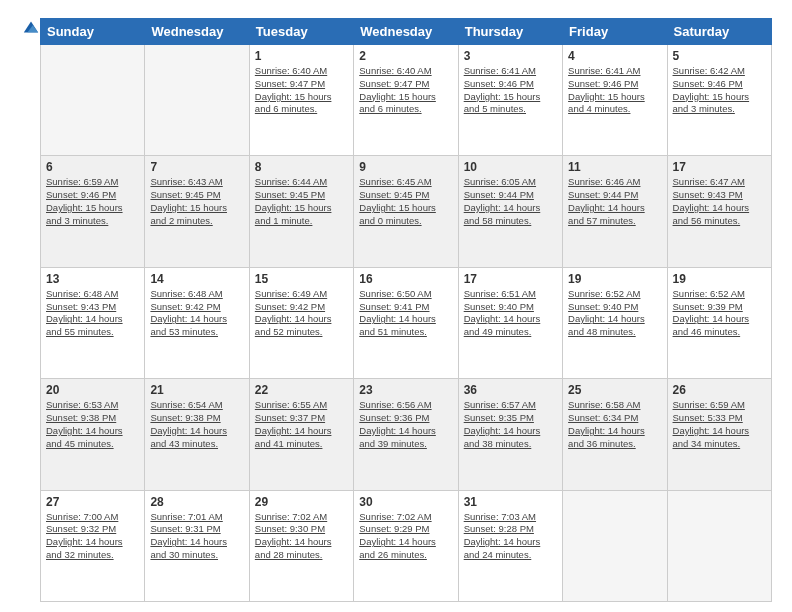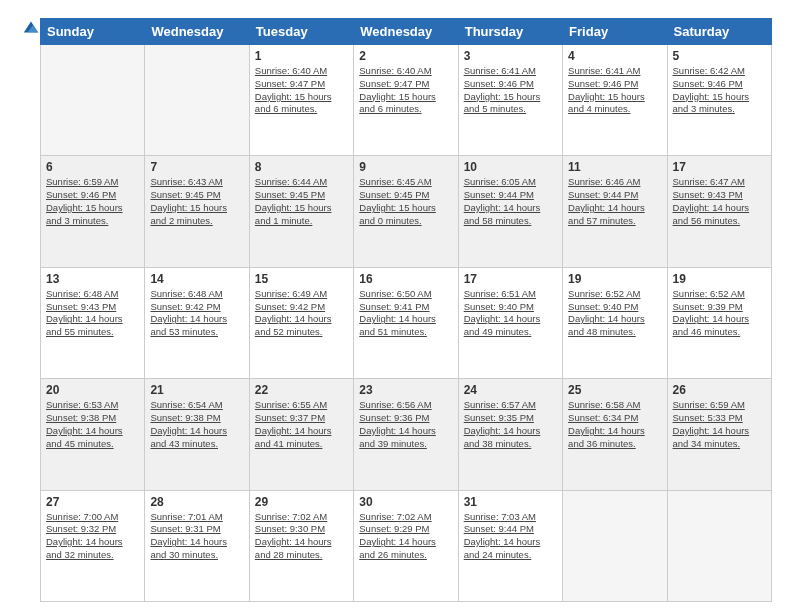--- a/index.html
+++ b/index.html
@@ -294,21 +294,21 @@
 and 41 minutes.</div>
           </td>
           <td>
             <span class="day-num">23</span>
             <div class="cell-text">Sunrise: 6:56 AM
 Sunset: 9:36 PM
 Daylight: 14 hours
 and 39 minutes.</div>
           </td>
           <td>
-            <span class="day-num">24</span>
+            <span class="day-num">36</span>
             <div class="cell-text">Sunrise: 6:57 AM
 Sunset: 9:35 PM
 Daylight: 14 hours
 and 38 minutes.</div>
           </td>
           <td>
             <span class="day-num">25</span>
             <div class="cell-text">Sunrise: 6:58 AM
 Sunset: 6:34 PM
 Daylight: 14 hours
@@ -347,21 +347,21 @@
           <td>
             <span class="day-num">30</span>
             <div class="cell-text">Sunrise: 7:02 AM
 Sunset: 9:29 PM
 Daylight: 14 hours
 and 26 minutes.</div>
           </td>
           <td>
             <span class="day-num">31</span>
             <div class="cell-text">Sunrise: 7:03 AM
-Sunset: 9:44 PM
+Sunset: 9:28 PM
 Daylight: 14 hours
 and 24 minutes.</div>
           </td>
           <td class="empty"></td>
           <td class="empty"></td>
         </tr>
       </tbody>
   </table>
 </div>
 

